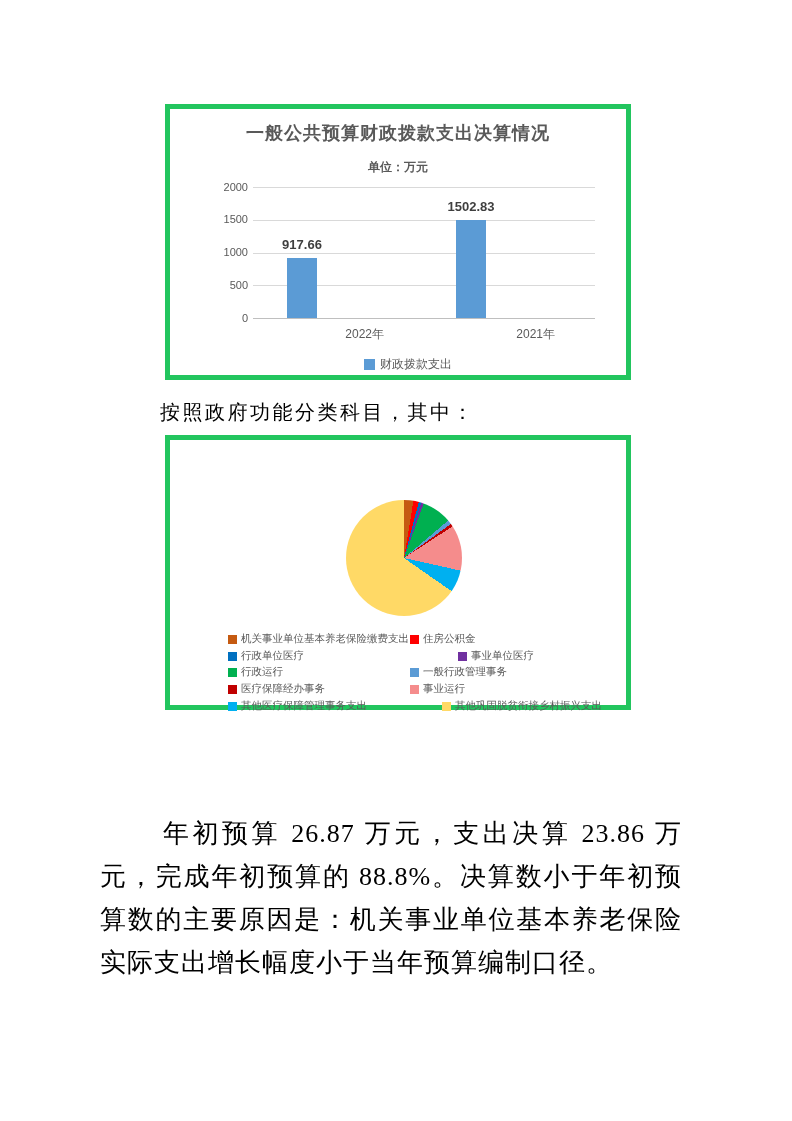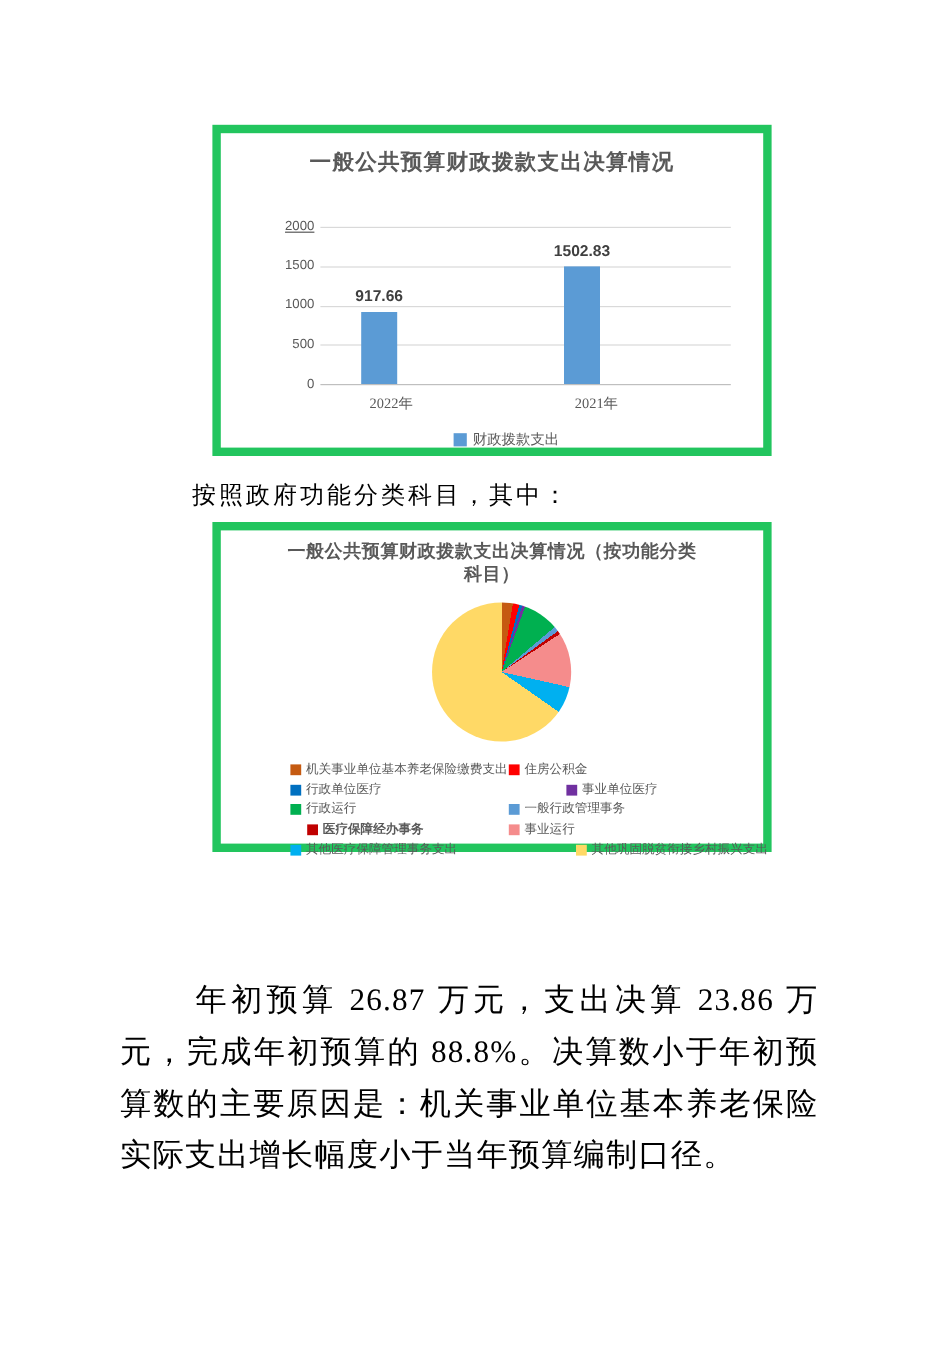--- a/index.html
+++ b/index.html
@@ -7,25 +7,24 @@
     position:relative;
     width:792px;height:1121px;
     background:#ffffff;
     font-family:"Liberation Serif","DejaVu Serif",serif;
     overflow:hidden;
   }
   
   .chart-frame{
     position:absolute;
     background:#ffffff;
-    border:7px solid #22c55e;
+    border:5px solid #22c55e;
     box-sizing:border-box;
     font-family:"Liberation Sans","DejaVu Sans",sans-serif;
     color:#595959;
-    margin-left:12px;
   }
   #bar-chart{left:165px;top:104px;width:466px;height:276px;}
   #pie-chart{left:165px;top:435px;width:466px;height:275px;}
 
   .bc-title{
     position:absolute;left:0;right:0;top:12px;
     text-align:center;font-size:18px;font-weight:600;color:#595959;
     letter-spacing:1px;
   }
   .bc-subtitle{
@@ -37,22 +36,22 @@
   .ytick{
     position:absolute;width:60px;text-align:right;
     font-size:11px;color:#595959;line-height:11px;
   }
   .bar{position:absolute;}
   .bar-value{
     position:absolute;width:90px;text-align:center;
     font-size:13px;font-weight:700;color:#3f3f3f;
   }
   .xlabel{
-    position:absolute;width:90px;text-align:left;
-    font-size:12px;color:#595959;font-family:Liberation Serif, serif;
+    position:absolute;width:90px;text-align:right;
+    font-size:12px;color:#595959;
   }
   .bc-legend{
     position:absolute;top:247px;left:194px;
     display:flex;align-items:center;gap:5px;
     font-size:12px;color:#595959;
   }
   .legend-swatch{width:11px;height:11px;display:inline-block;}
 
   
   .pc-title{
@@ -89,23 +88,24 @@
     text-align:justify;text-indent:63px;letter-spacing:1px;
   }
 </style>
 </head>
 <body>
 
 <div class="page">
 
   <div class="chart-frame" id="bar-chart">
     <div class="bc-title">一般公共预算财政拨款支出决算情况</div>
+    <div class="bc-subtitle">单位：万元</div>
     <div id="bar-plot">
         <div class="gridline" style="left: 83px; width: 342px; top: 78px;"></div>
-        <div class="ytick" style="left: 18px; top: 72.5px; text-decoration: underline;">2000</div>
+        <div class="ytick" style="left: 18px; top: 72.5px;">2000</div>
         <div class="gridline" style="left: 83px; width: 342px; top: 110.75px;"></div>
         <div class="ytick" style="left: 18px; top: 105.25px;">1500</div>
         <div class="gridline" style="left: 83px; width: 342px; top: 143.5px;"></div>
         <div class="ytick" style="left: 18px; top: 138px;">1000</div>
         <div class="gridline" style="left: 83px; width: 342px; top: 176.25px;"></div>
         <div class="ytick" style="left: 18px; top: 170.75px;">500</div>
         <div class="gridline axis" style="left: 83px; width: 342px; top: 209px;"></div>
         <div class="ytick" style="left: 18px; top: 203.5px;">0</div>
         <div class="bar" style="left: 117px; width: 30px; top: 148.893px; height: 60.1067px; background: rgb(91, 155, 213);"></div>
         <div class="bar-value" style="left: 87px; top: 127.893px;">917.66</div>
@@ -116,24 +116,20 @@
       </div>
     <div class="bc-legend">
       <span class="legend-swatch" id="bar-legend-swatch" style="background: rgb(91, 155, 213);"></span>
       <span>财政拨款支出</span>
     </div>
   </div>
 
   <div class="doc-text" id="intro-line">按照政府功能分类科目，其中：</div>
 
   <div class="chart-frame" id="pie-chart">
-    <div class="pc-title">
-      <div>一般公共预算财政拨款支出决算情况（按功能分类</div>
-      <div>科目）</div>
-    </div>
     <div id="pie-circle" style="background: conic-gradient(rgb(197, 90, 17) 0%, rgb(197, 90, 17) 2.6%, rgb(255, 0, 0) 2.6%, rgb(255, 0, 0) 4.1%, rgb(0, 112, 192) 4.1%, rgb(0, 112, 192) 4.8%, rgb(112, 48, 160) 4.8%, rgb(112, 48, 160) 5.5%, rgb(0, 176, 80) 5.5%, rgb(0, 176, 80) 13.8%, rgb(91, 155, 213) 13.8%, rgb(91, 155, 213) 15%, rgb(192, 0, 0) 15%, rgb(192, 0, 0) 15.8%, rgb(245, 140, 140) 15.8%, rgb(245, 140, 140) 28.5%, rgb(0, 176, 240) 28.5%, rgb(0, 176, 240) 34.7%, rgb(255, 217, 102) 34.7%, rgb(255, 217, 102) 100%);"></div>
     <div id="pie-legend">
         <div class="pie-legend-item" style="left: 58px; top: 192px;">
           <span class="legend-swatch" style="background: rgb(197, 90, 17);"></span>
           <span>机关事业单位基本养老保险缴费支出</span>
         </div>
         <div class="pie-legend-item" style="left: 240px; top: 192px;">
           <span class="legend-swatch" style="background: rgb(255, 0, 0);"></span>
           <span>住房公积金</span>
         </div>
@@ -146,33 +142,33 @@
           <span>事业单位医疗</span>
         </div>
         <div class="pie-legend-item" style="left: 58px; top: 225px;">
           <span class="legend-swatch" style="background: rgb(0, 176, 80);"></span>
           <span>行政运行</span>
         </div>
         <div class="pie-legend-item" style="left: 240px; top: 225px;">
           <span class="legend-swatch" style="background: rgb(91, 155, 213);"></span>
           <span>一般行政管理事务</span>
         </div>
-        <div class="pie-legend-item" style="left: 72px; top: 242px; font-weight: bold;">
+        <div class="pie-legend-item" style="left: 58px; top: 242px;">
           <span class="legend-swatch" style="background: rgb(192, 0, 0);"></span>
           <span>医疗保障经办事务</span>
         </div>
         <div class="pie-legend-item" style="left: 240px; top: 242px;">
           <span class="legend-swatch" style="background: rgb(245, 140, 140);"></span>
           <span>事业运行</span>
         </div>
         <div class="pie-legend-item" style="left: 58px; top: 259px;">
           <span class="legend-swatch" style="background: rgb(0, 176, 240);"></span>
           <span>其他医疗保障管理事务支出</span>
         </div>
-        <div class="pie-legend-item" style="left: 256px; top: 259px; padding-left: 40px;">
+        <div class="pie-legend-item" style="left: 232px; top: 259px; padding-left: 40px;">
           <span class="legend-swatch" style="background: rgb(255, 217, 102);"></span>
           <span>其他巩固脱贫衔接乡村振兴支出</span>
         </div>
       </div>
   </div>
 
 
   <div class="doc-text" id="body-paragraph">年初预算 26.87 万元，支出决算 23.86 万元，完成年初预算的 88.8%。决算数小于年初预算数的主要原因是：机关事业单位基本养老保险实际支出增长幅度小于当年预算编制口径。</div>
 
 </div>

